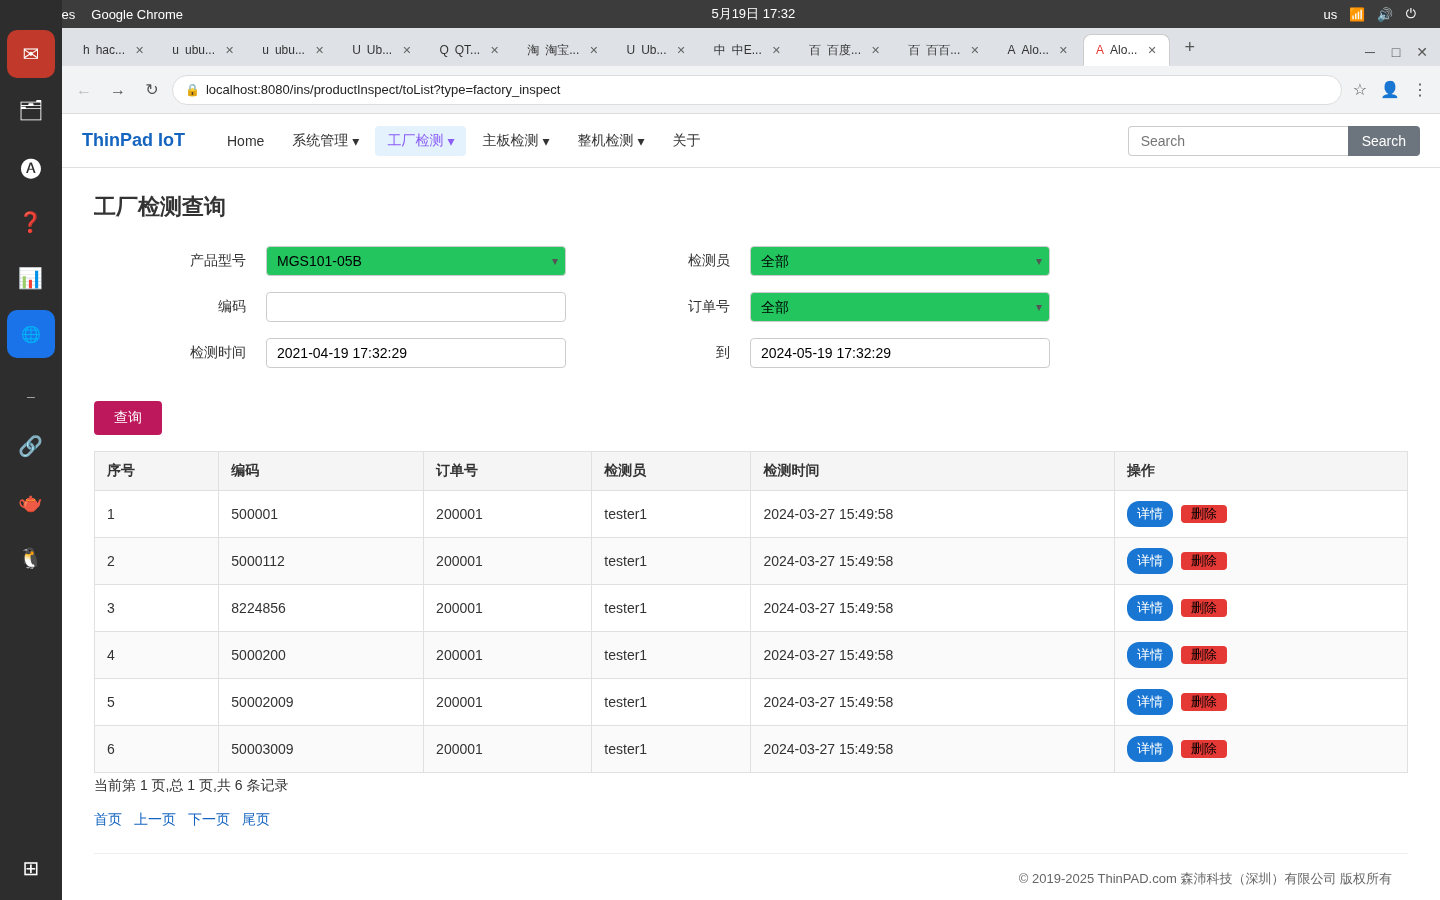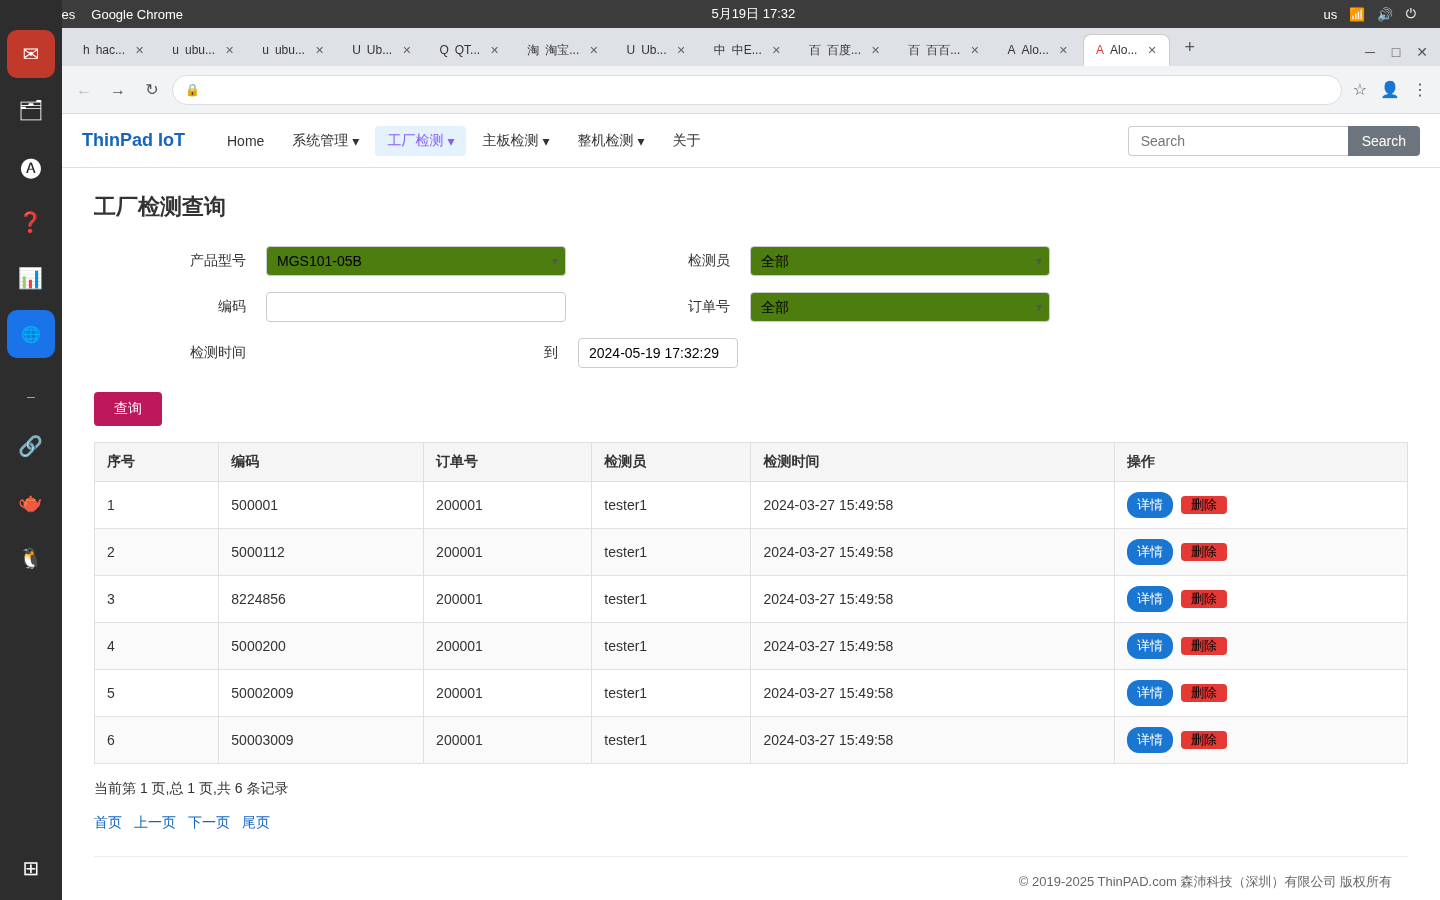--- a/index.html
+++ b/index.html
@@ -199,21 +199,21 @@
       font-weight: bold;
       color: #333;
       margin-bottom: 24px;
     }
 
     
     .filter-form {
       display: grid;
       grid-template-columns: 160px 300px 160px 300px;
       gap: 16px 12px;
-      margin-bottom: 24px;
+      margin-bottom: 33px;
       align-items: center;
     }
     .filter-label {
       font-size: 14px;
       color: #333;
       text-align: right;
       padding-right: 8px;
     }
     .filter-input {
       border: 1px solid #ccc;
@@ -228,21 +228,21 @@
       display: inline-block;
       width: 100%;
     }
     .filter-select {
       border: 1px solid #ccc;
       border-radius: 4px;
       padding: 6px 30px 6px 10px;
       font-size: 14px;
       width: 100%;
       appearance: none;
-      background: #4d7c0f;
+      background: #22c55e;
       outline: none;
       cursor: pointer;
     }
     .select-arrow {
       position: absolute;
       right: 8px;
       top: 50%;
       transform: translateY(-50%);
       pointer-events: none;
       color: #555;
@@ -257,21 +257,21 @@
       padding: 8px 20px;
       font-size: 14px;
       cursor: pointer;
       margin-bottom: 16px;
     }
 
     
     .data-table {
       width: 100%;
       border-collapse: collapse;
-      margin-bottom: 16px;
+      margin-bottom: 4px;
     }
     .data-table th {
       background: #f5f5f5;
       border: 1px solid #e0e0e0;
       padding: 10px 12px;
       text-align: left;
       font-size: 14px;
       font-weight: 600;
       color: #333;
     }
@@ -430,20 +430,21 @@
         <div style="width:20px;height:20px;display:flex;align-items:center;justify-content:center;cursor:pointer;font-size:14px;color:#555;">✕</div>
       </div>
     </div>
 
     <div class="address-bar">
       <div class="nav-btn disabled">←</div>
       <div class="nav-btn">→</div>
       <div class="nav-btn">↻</div>
       <div class="url-bar">
         <span class="lock-icon">🔒</span>
+        <span class="url-text">localhost:8080/ins/productInspect/toList?type=factory_inspect</span>
       </div>
       <div class="addr-actions">
         <div class="addr-icon">☆</div>
         <div class="addr-icon">👤</div>
         <div class="addr-icon">⋮</div>
       </div>
     </div>
 
     <div class="page-content">
 
@@ -506,20 +507,21 @@
           <input class="filter-input" type="text" value="" style="">
           <div class="filter-label">订单号</div>
           <div class="filter-select-wrapper">
             <select class="filter-select">
               <option>全部</option>
             </select>
             <span class="select-arrow">▾</span>
           </div>
 
           <div class="filter-label">检测时间</div>
+          <input class="filter-input" type="text" value="2021-04-19 17:32:29" style="">
           <div class="filter-label">到</div>
           <input class="filter-input" type="text" value="2024-05-19 17:32:29" style="">
         </div>
 
         <button class="query-btn">查询</button>
 
         
         <table class="data-table">
           <thead>
             <tr>

